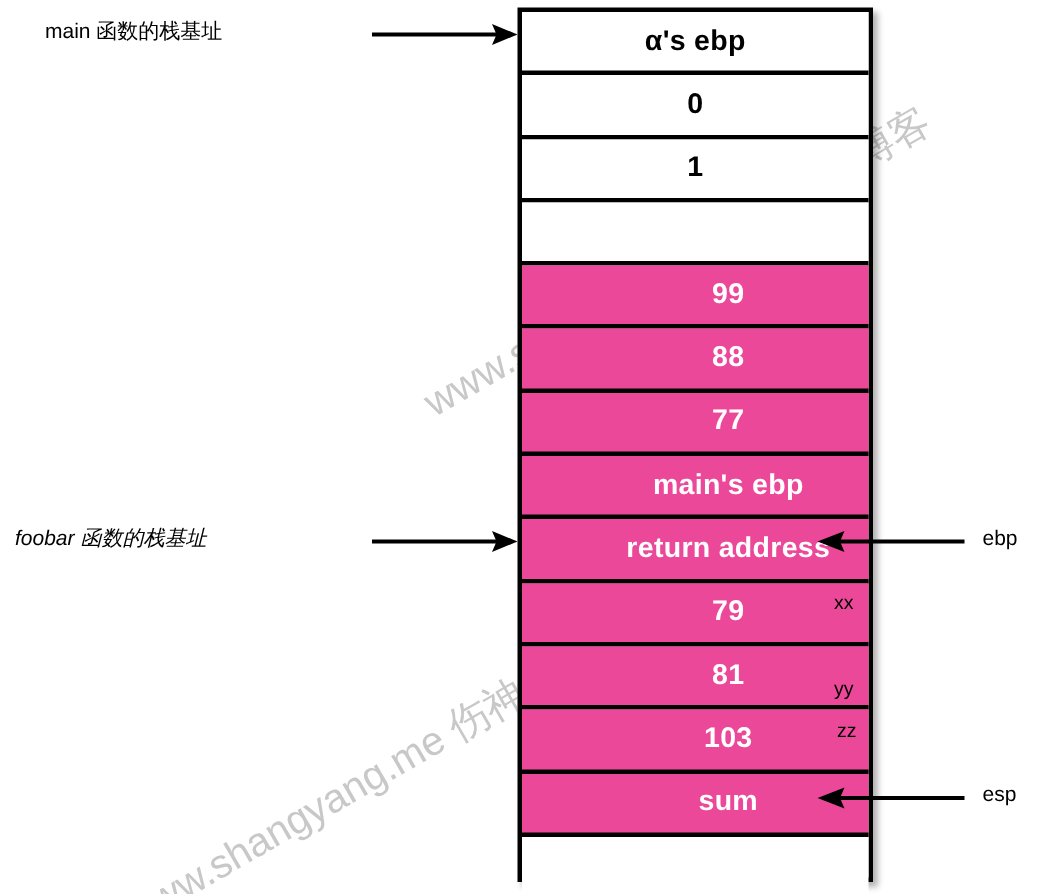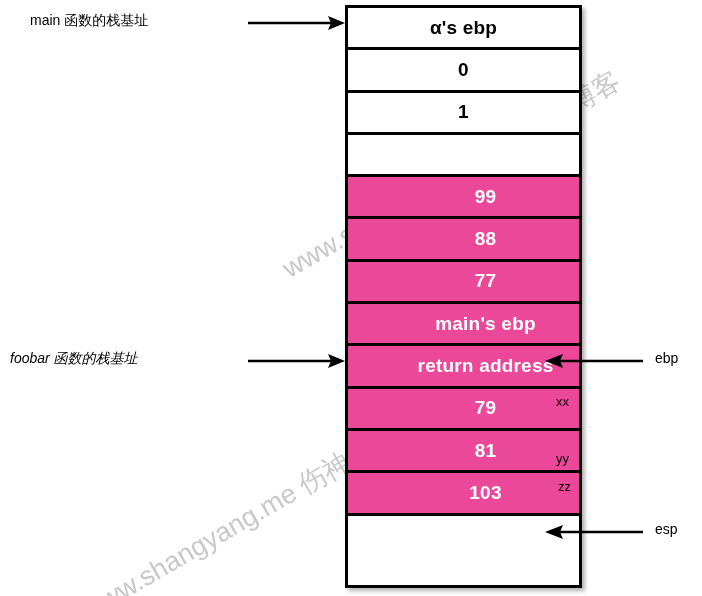--- a/index.html
+++ b/index.html
@@ -119,20 +119,21 @@
   <div class="cell">1</div>
   <div class="cell empty"></div>
   <div class="cell blue">99</div>
   <div class="cell blue">88</div>
   <div class="cell blue">77</div>
   <div class="cell blue">main's ebp</div>
   <div class="cell blue">return address</div>
   <div class="cell blue">79</div>
   <div class="cell blue">81</div>
   <div class="cell blue">103</div>
+  <div class="cell blue">sum</div>
   <div class="cell empty"></div>
 </div>
 
 <svg class="arrow-svg" style="left:543px; top:350px;" width="100" height="22">
   <line x1="12" y1="11" x2="100" y2="11" stroke="#000" stroke-width="2.6"></line>
   <polygon points="2,11 20,4 17,11 20,18" fill="#000"></polygon>
 </svg>
 <div class="label right" style="left: 655px; top: 350px;">ebp</div>
 
 <svg class="arrow-svg" style="left:543px; top:521px;" width="100" height="22">

